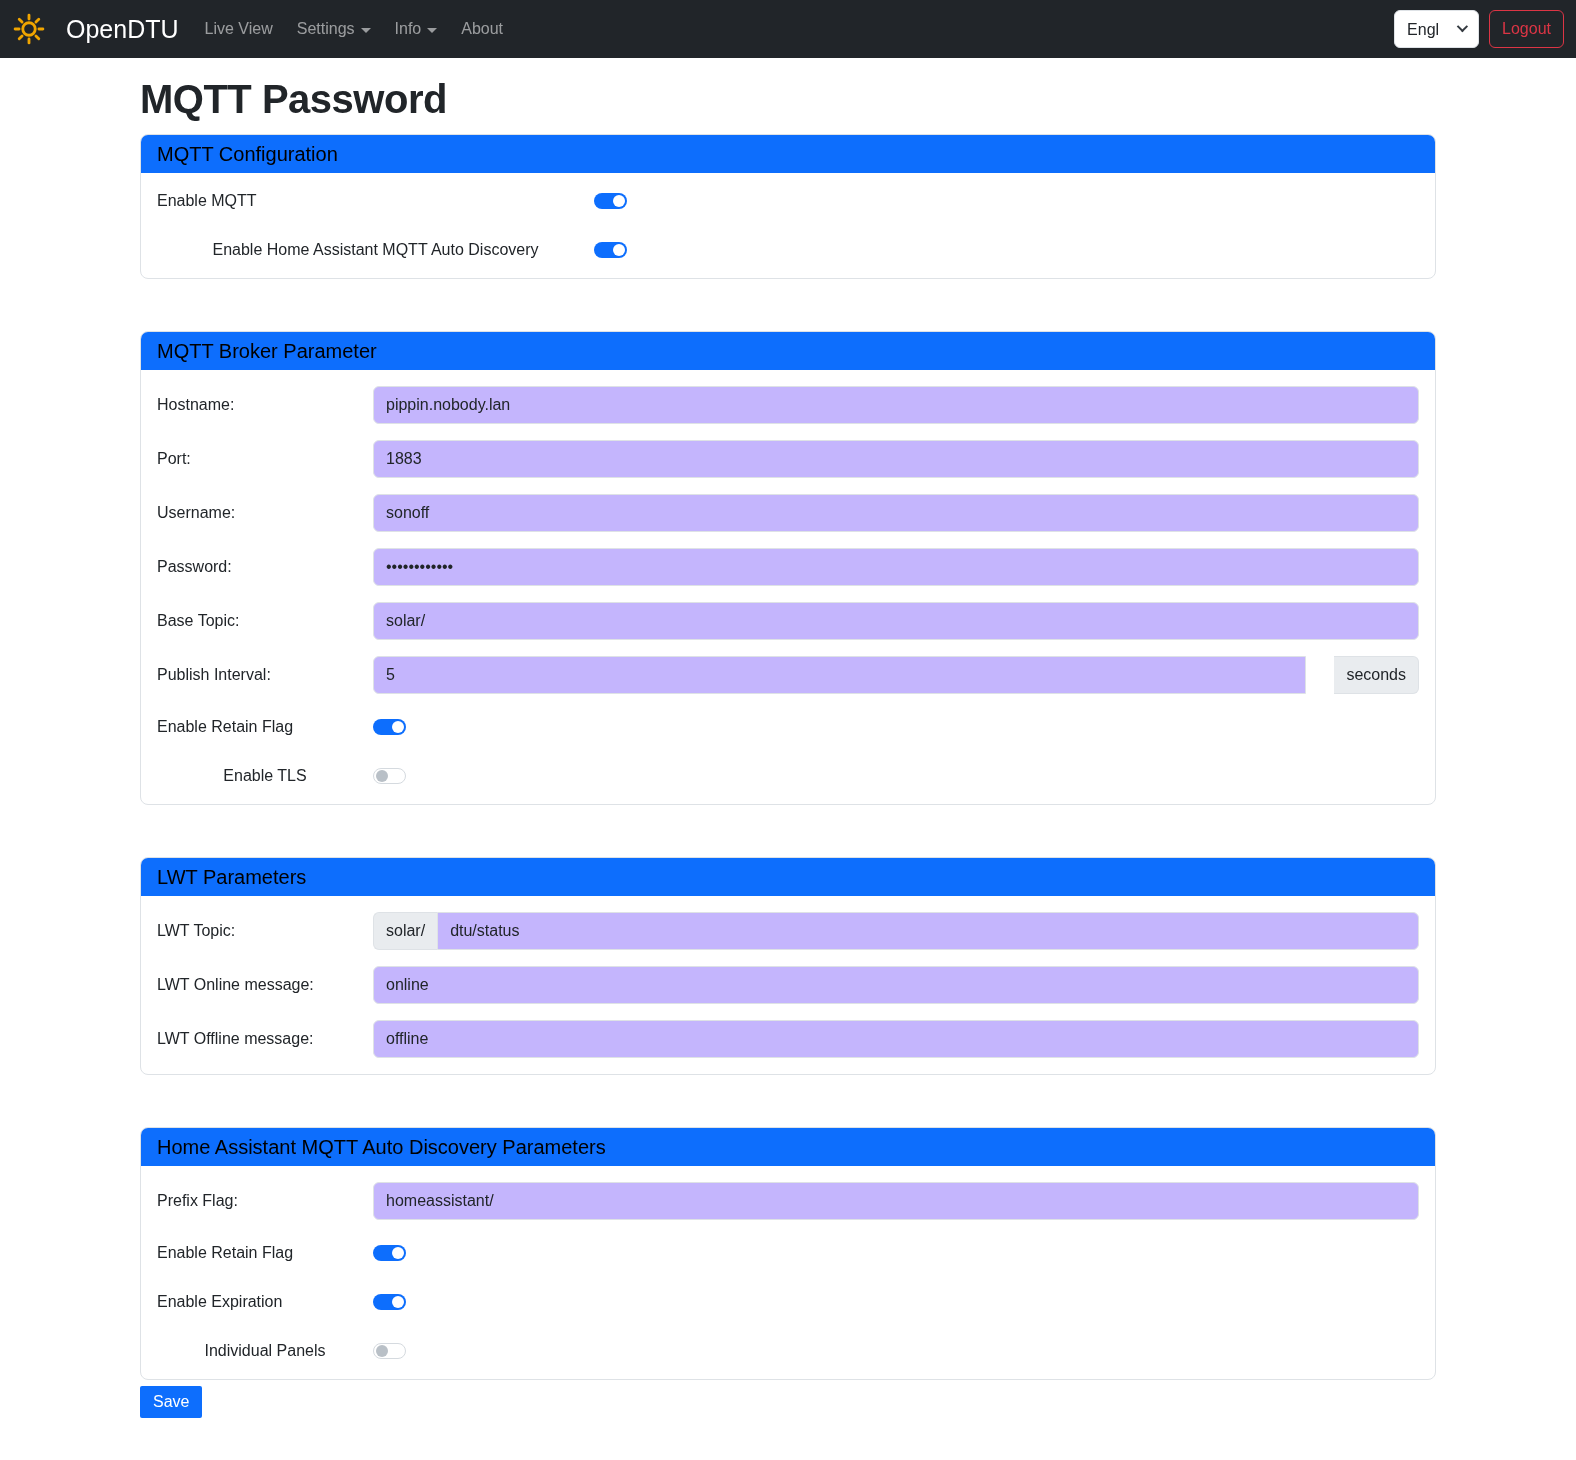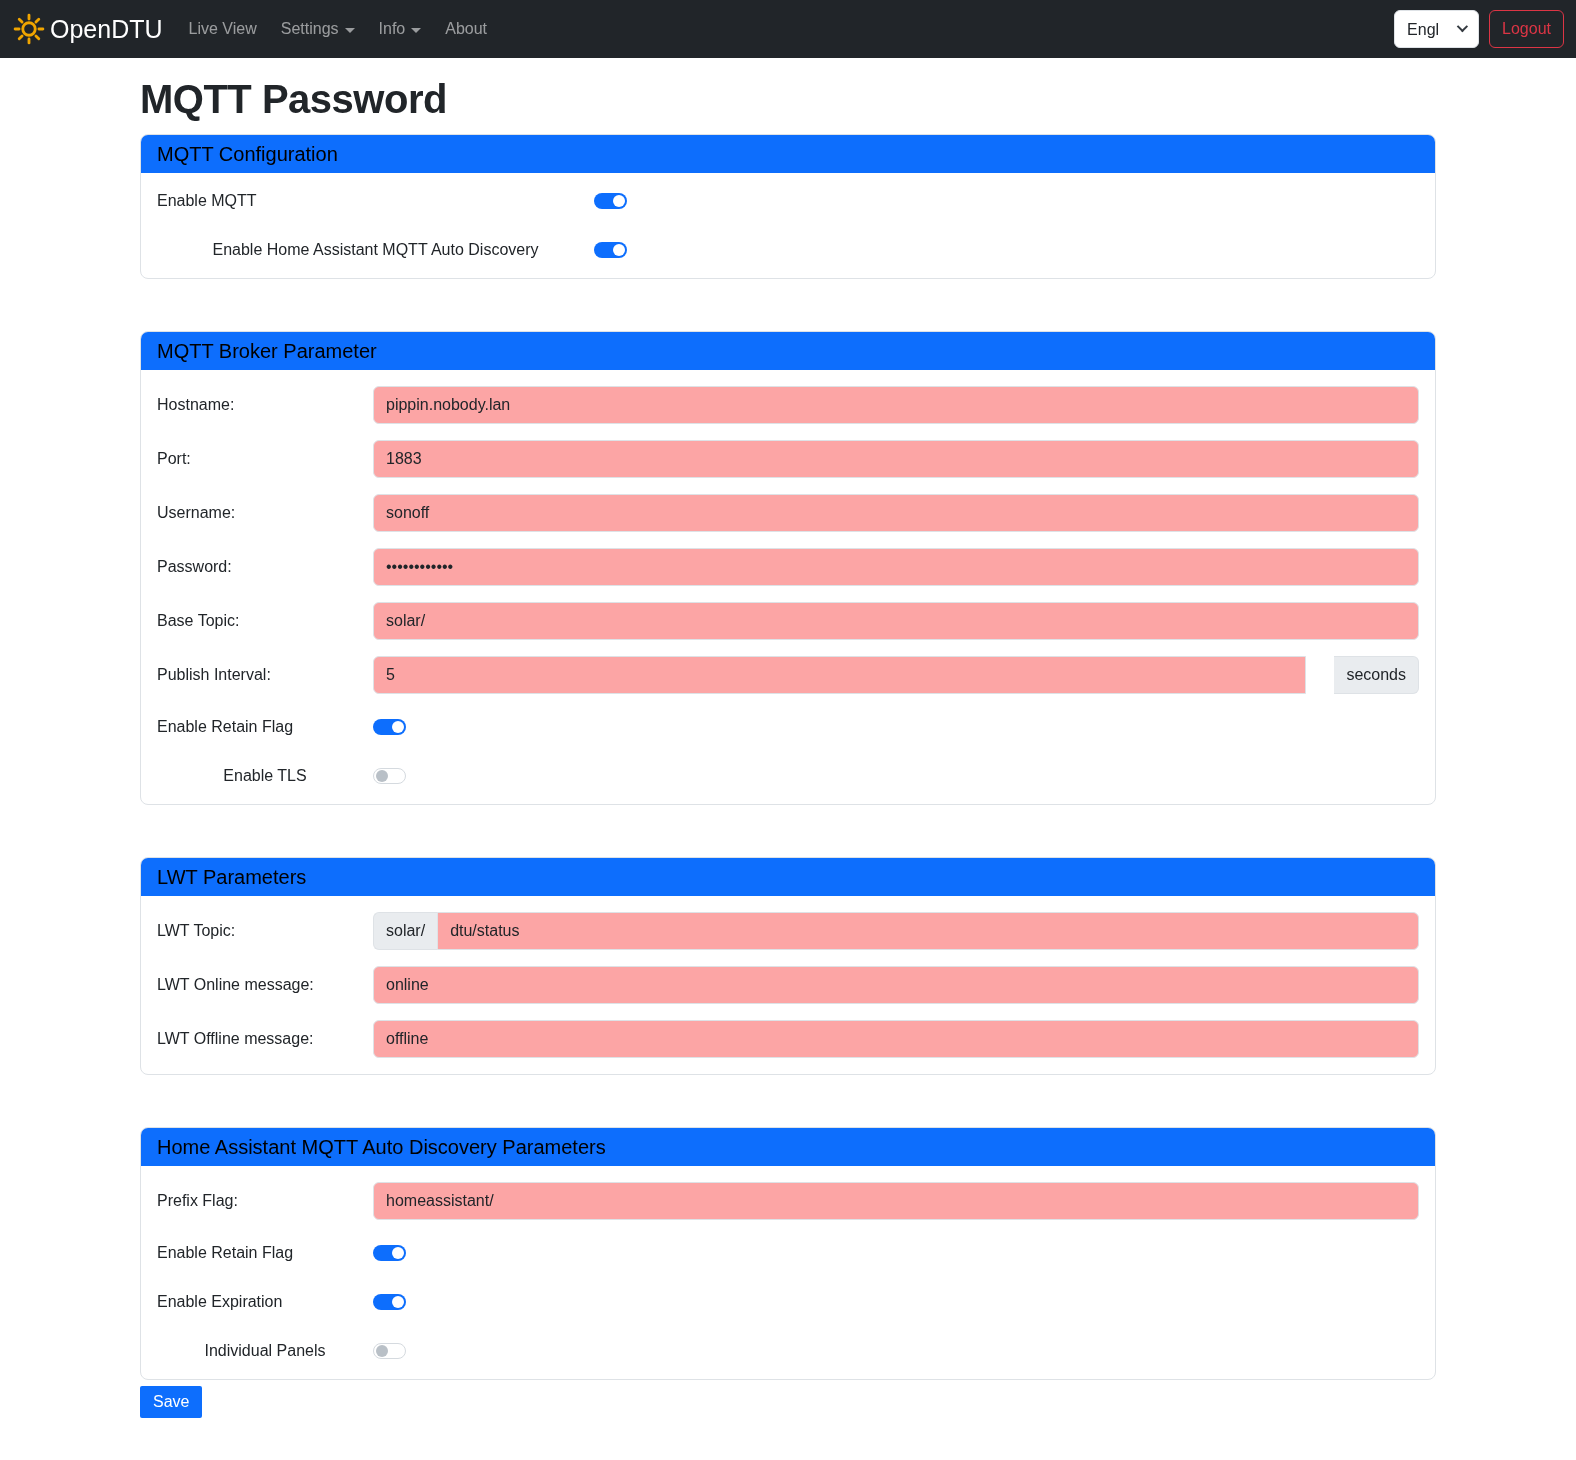--- a/index.html
+++ b/index.html
@@ -15,21 +15,21 @@
   html,body{margin:0;padding:0;}
   body{
     width:1576px;min-height:1460px;background:#fff;color:var(--text);
     font-family:"Liberation Sans","DejaVu Sans",sans-serif;font-size:16px;
   }
   
   .navbar{
     height:58px;background:var(--navbar-bg);display:flex;align-items:center;
     padding:0 12px;
   }
-  .brand{display:flex;align-items:center;gap:4px;cursor:pointer;}
+  .brand{display:flex;align-items:center;gap:20px;cursor:pointer;}
   .brand-text{color:#fff;font-size:25px;line-height:1;}
   .sun{color:var(--logo-sun);display:block;}
   .nav-links{display:flex;align-items:center;margin-left:14px;}
   .nav-link{
     color:rgba(255,255,255,0.55);padding:8px 12px;cursor:pointer;
     display:flex;align-items:center;gap:6px;
   }
   .caret{
     width:0;height:0;border-left:5px solid transparent;border-right:5px solid transparent;
     border-top:5px solid rgba(255,255,255,0.55);margin-top:2px;
@@ -66,21 +66,21 @@
   .card-body{padding:16px;}
   .form-row{display:flex;align-items:center;margin-bottom:16px;}
   .form-row:last-child{margin-bottom:0;}
   .switch-row{margin-bottom:25px;}
   .switch-row:last-child{margin-bottom:0;text-align:center;}
   .form-label{width:216px;flex-shrink:0;line-height:24px;}
   .wide-label{width:437px;}
   .form-control{
     flex:1;height:38px;border:1px solid var(--border);border-radius:6px;
     padding:6px 12px;font-size:16px;font-family:inherit;color:var(--text);
-    background:#fca5a5;min-width:0;outline:none;
+    background:#c4b5fd;min-width:0;outline:none;
   }
   .input-group{display:flex;flex:1;}
   .ig-prefix{
     background:var(--addon-bg);border:1px solid var(--border);border-right:none;
     border-radius:6px 0 0 6px;padding:6px 12px;height:38px;line-height:24px;
   }
   .input-group .form-control.has-prefix{border-radius:0 6px 6px 0;}
   .input-group .form-control.has-suffix{border-radius:6px 0 0 6px;}
   .ig-suffix{
     background:var(--addon-bg);border:1px solid var(--border);border-left:none;

